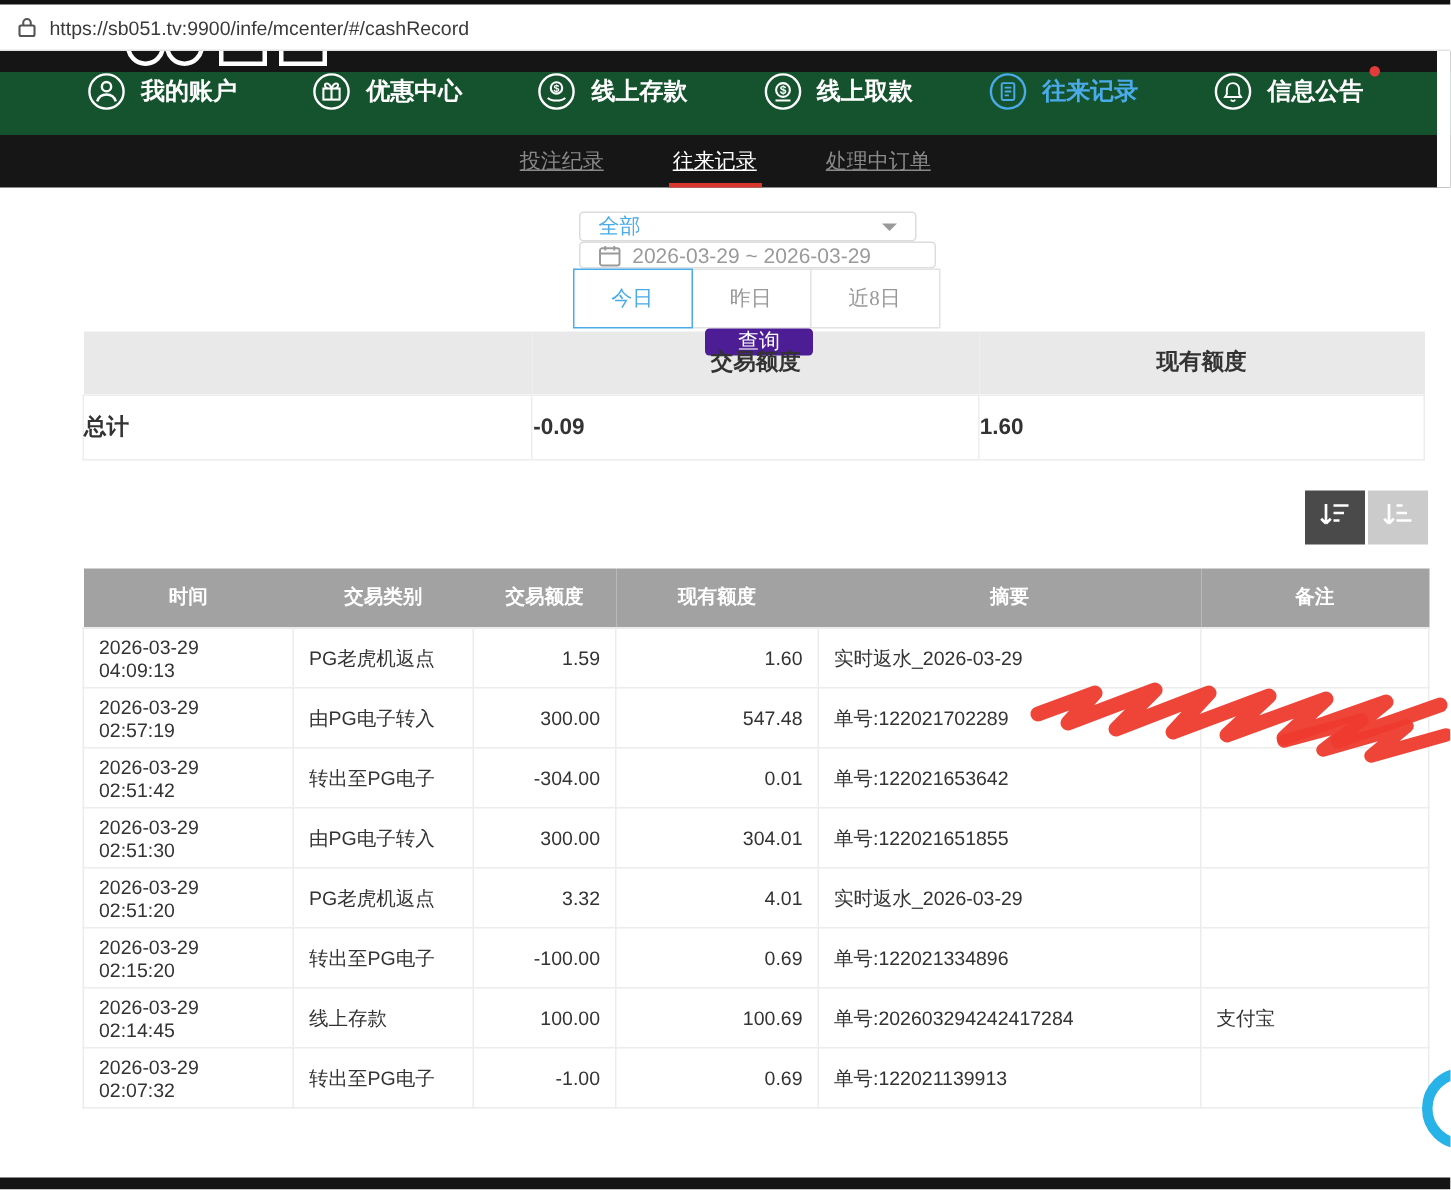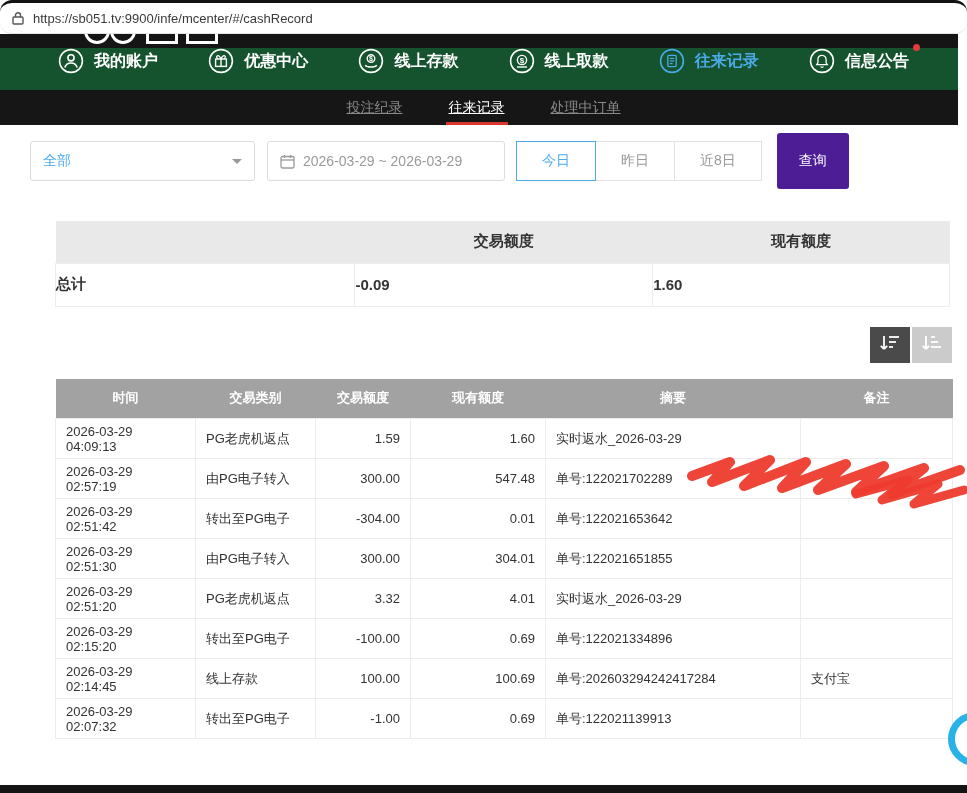--- a/index.html
+++ b/index.html
@@ -6,21 +6,21 @@
   html,body { width:967px; height:793px; }
   body {
     font-family:"Liberation Sans", sans-serif;
     background:#fff; position:relative; overflow:hidden;
   }
 
   
   .browser-bar{
     height:34px; background:#fff; border-top:3px solid #111;
     border-bottom:1px solid #e3e3e3; display:flex; align-items:center;
-    padding:0 12px; gap:9px; font-size:13px; color:#3a3a3a;border-radius:12px;
+    padding:0 12px; gap:9px; font-size:13px; color:#3a3a3a;
   }
   .lock-icon svg{ display:block; }
 
   
   .logo-strip{ height:14px; background:#151515; position:relative; overflow:hidden; }
   .logo-strip .lg-circle{ position:absolute; width:26px; height:26px; border:3px solid #fff; border-radius:50%; top:-16px; background:transparent;}
   .logo-strip .lg-box{ position:absolute; width:32px; height:22px; border:3px solid #fff; top:-12px; background:transparent;}
 
   
   .main-nav{
@@ -39,32 +39,32 @@
   .sub-item{ color:#8a8a8a; font-size:14px; display:flex; align-items:center;
     position:relative; padding:0 3px; cursor:pointer;text-decoration:underline; }
   .sub-item.active{ color:#fff; }
   .sub-item.active::after{ content:''; position:absolute; bottom:0; left:0; right:0;
     height:3px; background:#d9372e; }
 
   
   .edge-strip{ position:absolute; right:0; top:34px; width:9px; height:91px; background:#fff; z-index:5;}
 
   
-  .filter-row{ display:flex; align-items:center; margin:16px 0 0 30px; height:40px; }
+  .filter-row{ display:flex; align-items:center; margin:16px 0 0 30px; height:40px;flex-direction:column; }
   .dropdown{ width:225px; height:40px; border:1px solid #dcdcdc; border-radius:3px;
     display:flex; align-items:center; padding:0 12px; color:#4aabe8; font-size:14px; cursor:pointer; background:#fff;}
   .caret{ width:0; height:0; border:5px solid transparent; border-top-color:#9a9a9a;
     margin-left:auto; margin-top:6px; }
   .date-input{ width:238px; height:40px; margin-left:12px; border:1px solid #dcdcdc;
     border-radius:3px; display:flex; align-items:center; gap:8px; padding:0 12px;
     color:#9a9a9a; font-size:14px; cursor:pointer; background:#fff;}
   .cal-icon svg{ display:block; }
   .quick-group{ display:flex; margin-left:11px; }
   .quick-btn{ height:40px; padding:0 25px; border:1px solid #e2e2e2; color:#999;
-    font-size:14px; background:#fff; cursor:pointer; }
+    font-size:14px; background:#fff; cursor:pointer;font-family:Liberation Serif, serif; }
   .quick-btn + .quick-btn{ margin-left:-1px; }
   .quick-btn.active{ border-color:#4aabe8; color:#4aabe8; position:relative; z-index:1;}
   .search-btn{ margin-left:15px; width:72px; height:56px; background:#4c1d95; color:#fff;
     border:none; border-radius:3px; font-size:14px; cursor:pointer; }
 
   
   .summary-table{ margin:40px 0 0 55px; width:895px; border-collapse:collapse;
     font-size:15px; color:#333; table-layout:fixed;}
   .summary-table th{ background:#e9e9e9; height:42px; font-weight:bold; text-align:center;}
   .summary-table td{ height:43px; text-align:left; border:1px solid #ededed;

